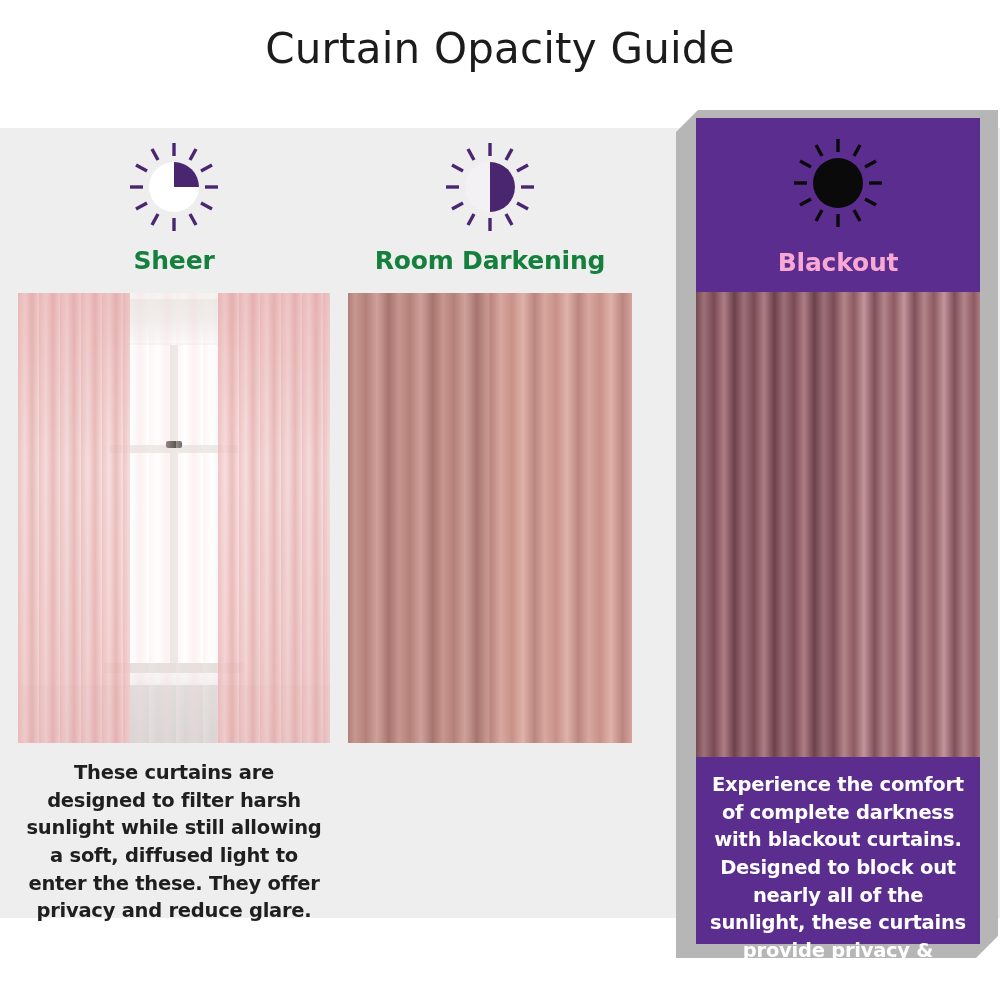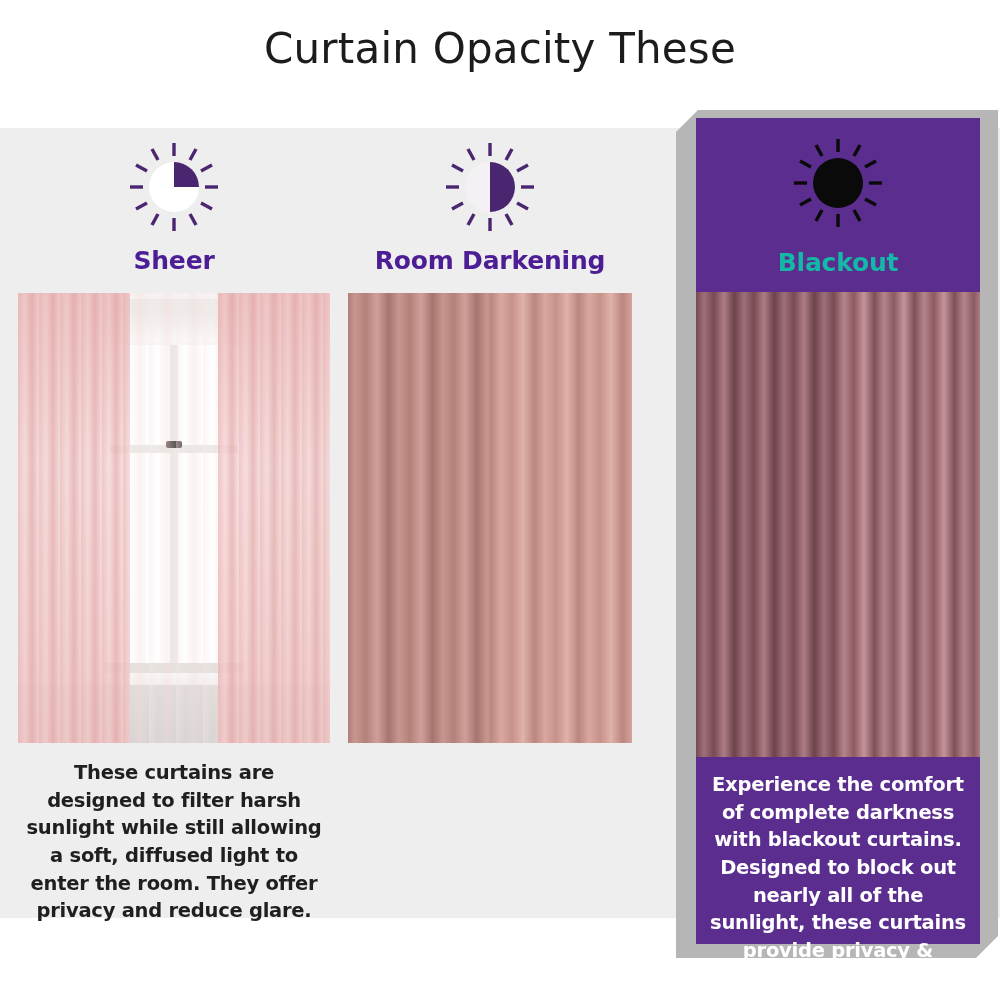--- a/index.html
+++ b/index.html
@@ -77,25 +77,25 @@
     justify-content: center;
   }
   .col-blackout .icon-wrap { height: 130px; }
   .sun-svg { display: block; }
 
   
   .label {
     text-align: center;
     font-size: 25px;
     font-weight: 700;
-    color: #4c1d95;
+    color: #15803d;
     font-family: "DejaVu Sans", sans-serif;
     letter-spacing: -0.2px;
   }
-  .col-blackout .label { color: #14b8a6; }
+  .col-blackout .label { color: #f9a8d4; }
 
   
   .photo {
     position: relative;
     margin-top: 18px;
     width: 100%;
     height: 450px;
     overflow: hidden;
     background: #f2f0ef;
   }
@@ -204,21 +204,21 @@
   }
   .col-blackout .desc {
     color: #ffffff;
     margin-top: 14px;
     padding: 0 12px;
   }
 </style>
 </head>
 <body>
 
-<div class="title">Curtain Opacity These</div>
+<div class="title">Curtain Opacity Guide</div>
 
 <div class="panel"></div>
 
 <div class="col col-sheer">
 
   <div class="icon-wrap">
     <svg class="sun-svg" width="96" height="96" viewBox="0 0 96 96" aria-hidden="true">
       <g stroke="#4b2670" stroke-width="3.4" stroke-linecap="butt">
         <line x1="48" y1="4" x2="48" y2="17"></line>
         <line x1="70" y1="10" x2="64" y2="21"></line>
@@ -251,21 +251,21 @@
     <div class="floor"></div>
     <div class="sheer-mid"></div>
     <div class="curtain sheer-left">
       <div class="sheer-fab"></div>
     </div>
     <div class="curtain sheer-right">
       <div class="sheer-fab"></div>
     </div>
   </div>
 
-  <div class="desc">These curtains are designed to filter harsh sunlight while still allowing a soft, diffused light to enter the room. They offer privacy and reduce glare.</div>
+  <div class="desc">These curtains are designed to filter harsh sunlight while still allowing a soft, diffused light to enter the these. They offer privacy and reduce glare.</div>
 </div>
 
 <div class="col col-darkening">
 
   <div class="icon-wrap">
     <svg class="sun-svg" width="96" height="96" viewBox="0 0 96 96" aria-hidden="true">
       <g stroke="#4b2670" stroke-width="3.4" stroke-linecap="butt">
         <line x1="48" y1="4" x2="48" y2="17"></line>
         <line x1="70" y1="10" x2="64" y2="21"></line>
         <line x1="86" y1="26" x2="75" y2="32"></line>

